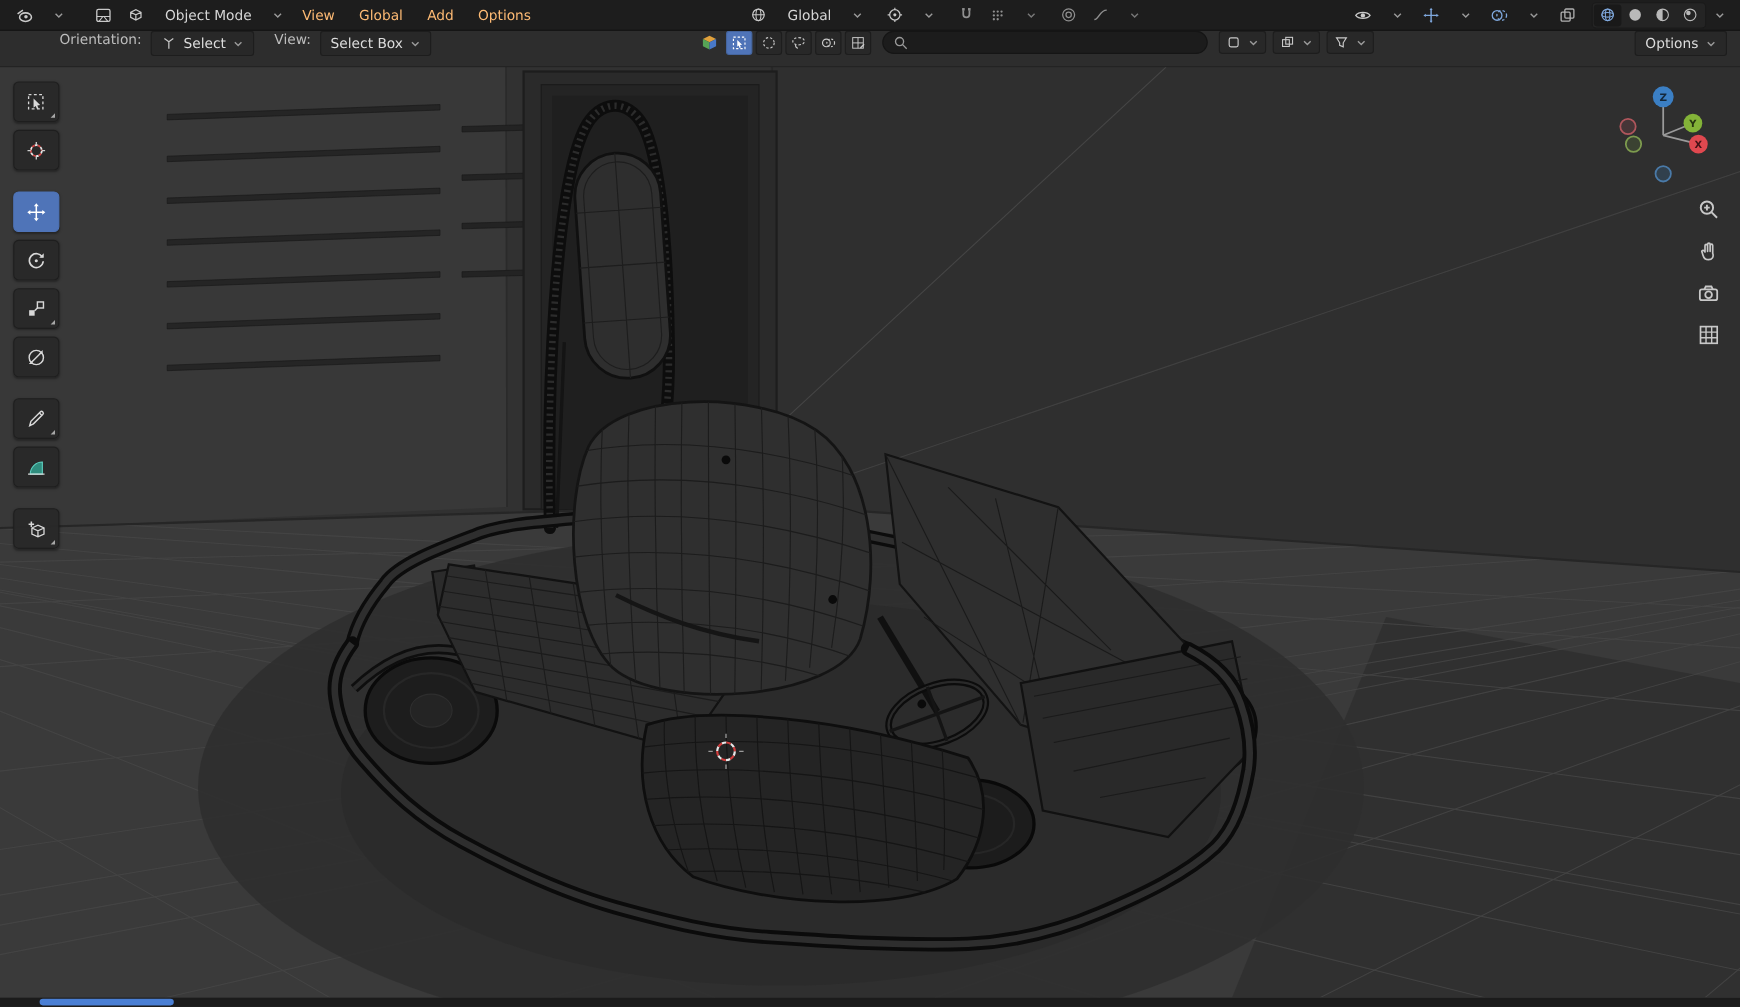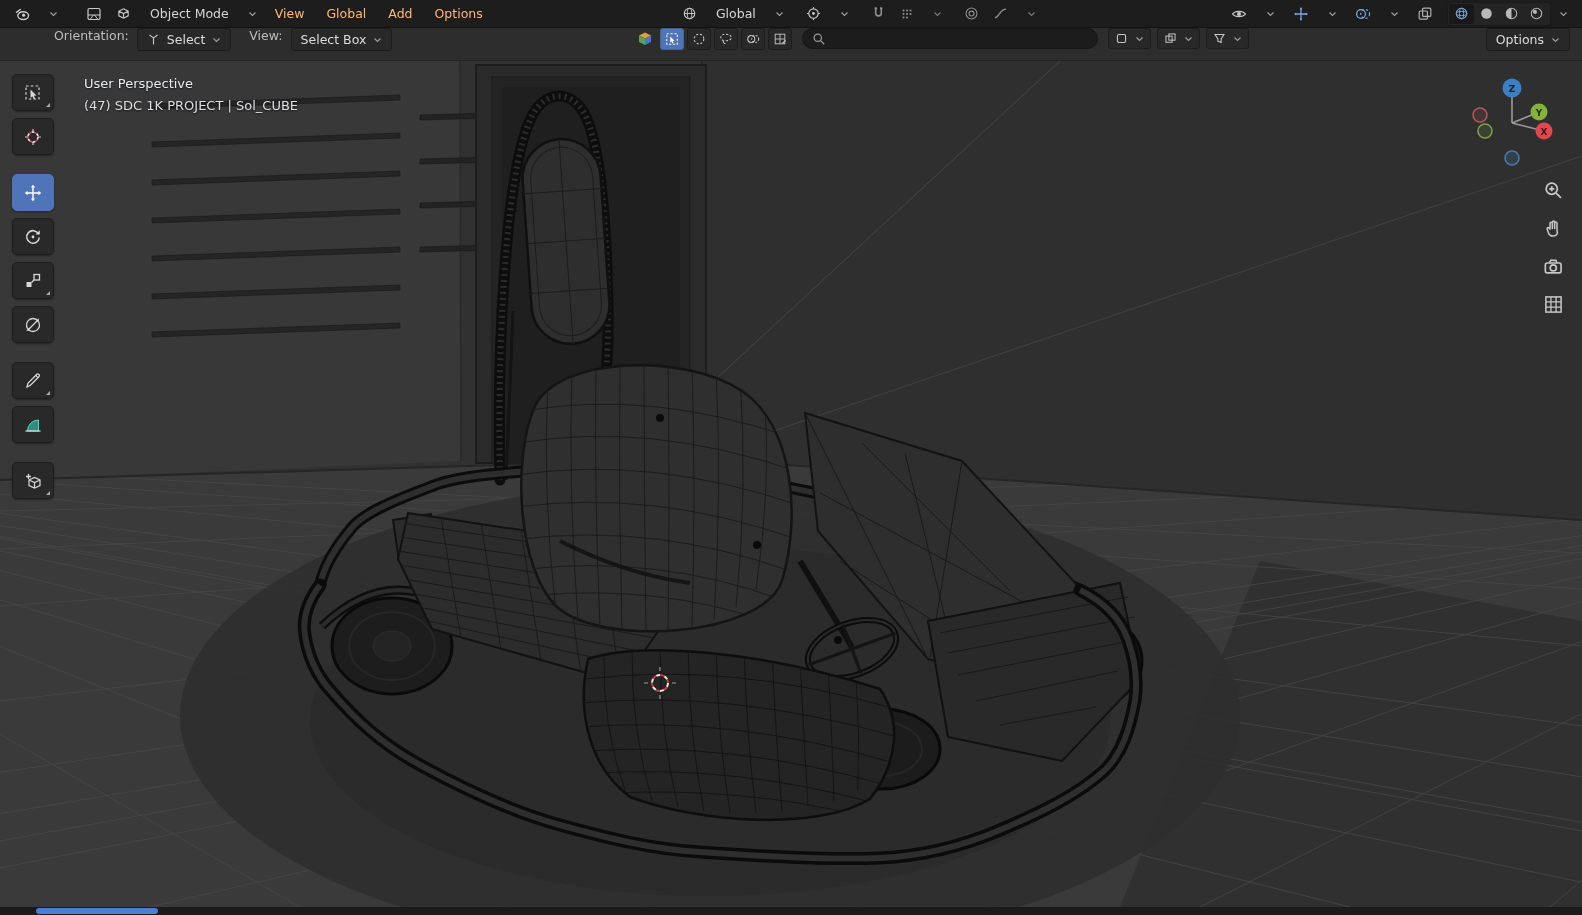--- a/index.html
+++ b/index.html
@@ -494,24 +494,20 @@
         <path d="M320 524C308 540 302 556 305 574 308 595 315 612 330 629 355 658 380 682 420 704 462 727 510 750 560 764 607 777 650 788 700 791 760 795 820 799 880 797 925 795 965 784 1000 769 1040 752 1078 734 1105 709 1122 692 1130 668 1135 639 1138 618 1134 596 1128 579 1120 556 1102 540 1080 529" fill="none" stroke="#2e2e2e" stroke-width="6"></path>
       </g>
 
       <g transform="translate(660 622)">
         <circle r="8" fill="none" stroke="#e8e8e8" stroke-width="2" stroke-dasharray="4.2 4.2"></circle>
         <circle r="8" fill="none" stroke="#cf3b3b" stroke-width="2" stroke-dasharray="4.2 4.2" stroke-dashoffset="4.2"></circle>
         <path d="M0 -12v-4M0 12v4M-12 0h-4M12 0h4" stroke="#9a9a9a" stroke-width="1.2"></path>
       </g>
     </svg>
 
-    <div class="hud-text">
-      <div>User Perspective</div>
-      <div class="l2">(47) SDC 1K PROJECT | Sol_CUBE</div>
-    </div>
 
     <div class="tools">
       <div class="tool">
         <svg class="ic" width="18" height="18" viewBox="0 0 18 18">
           <rect x="2" y="2" width="13" height="13" fill="none" stroke="currentColor" stroke-width="1.2" stroke-dasharray="2.6 2.2"></rect>
           <path d="M6.5 5.5 12.5 11.5l-2.6.3 1.2 2.8-1.5.6-1.2-2.9-1.9 1.6z" fill="currentColor"></path>
         </svg>
         <span class="corner"></span>
       </div>
       <div class="tool">

